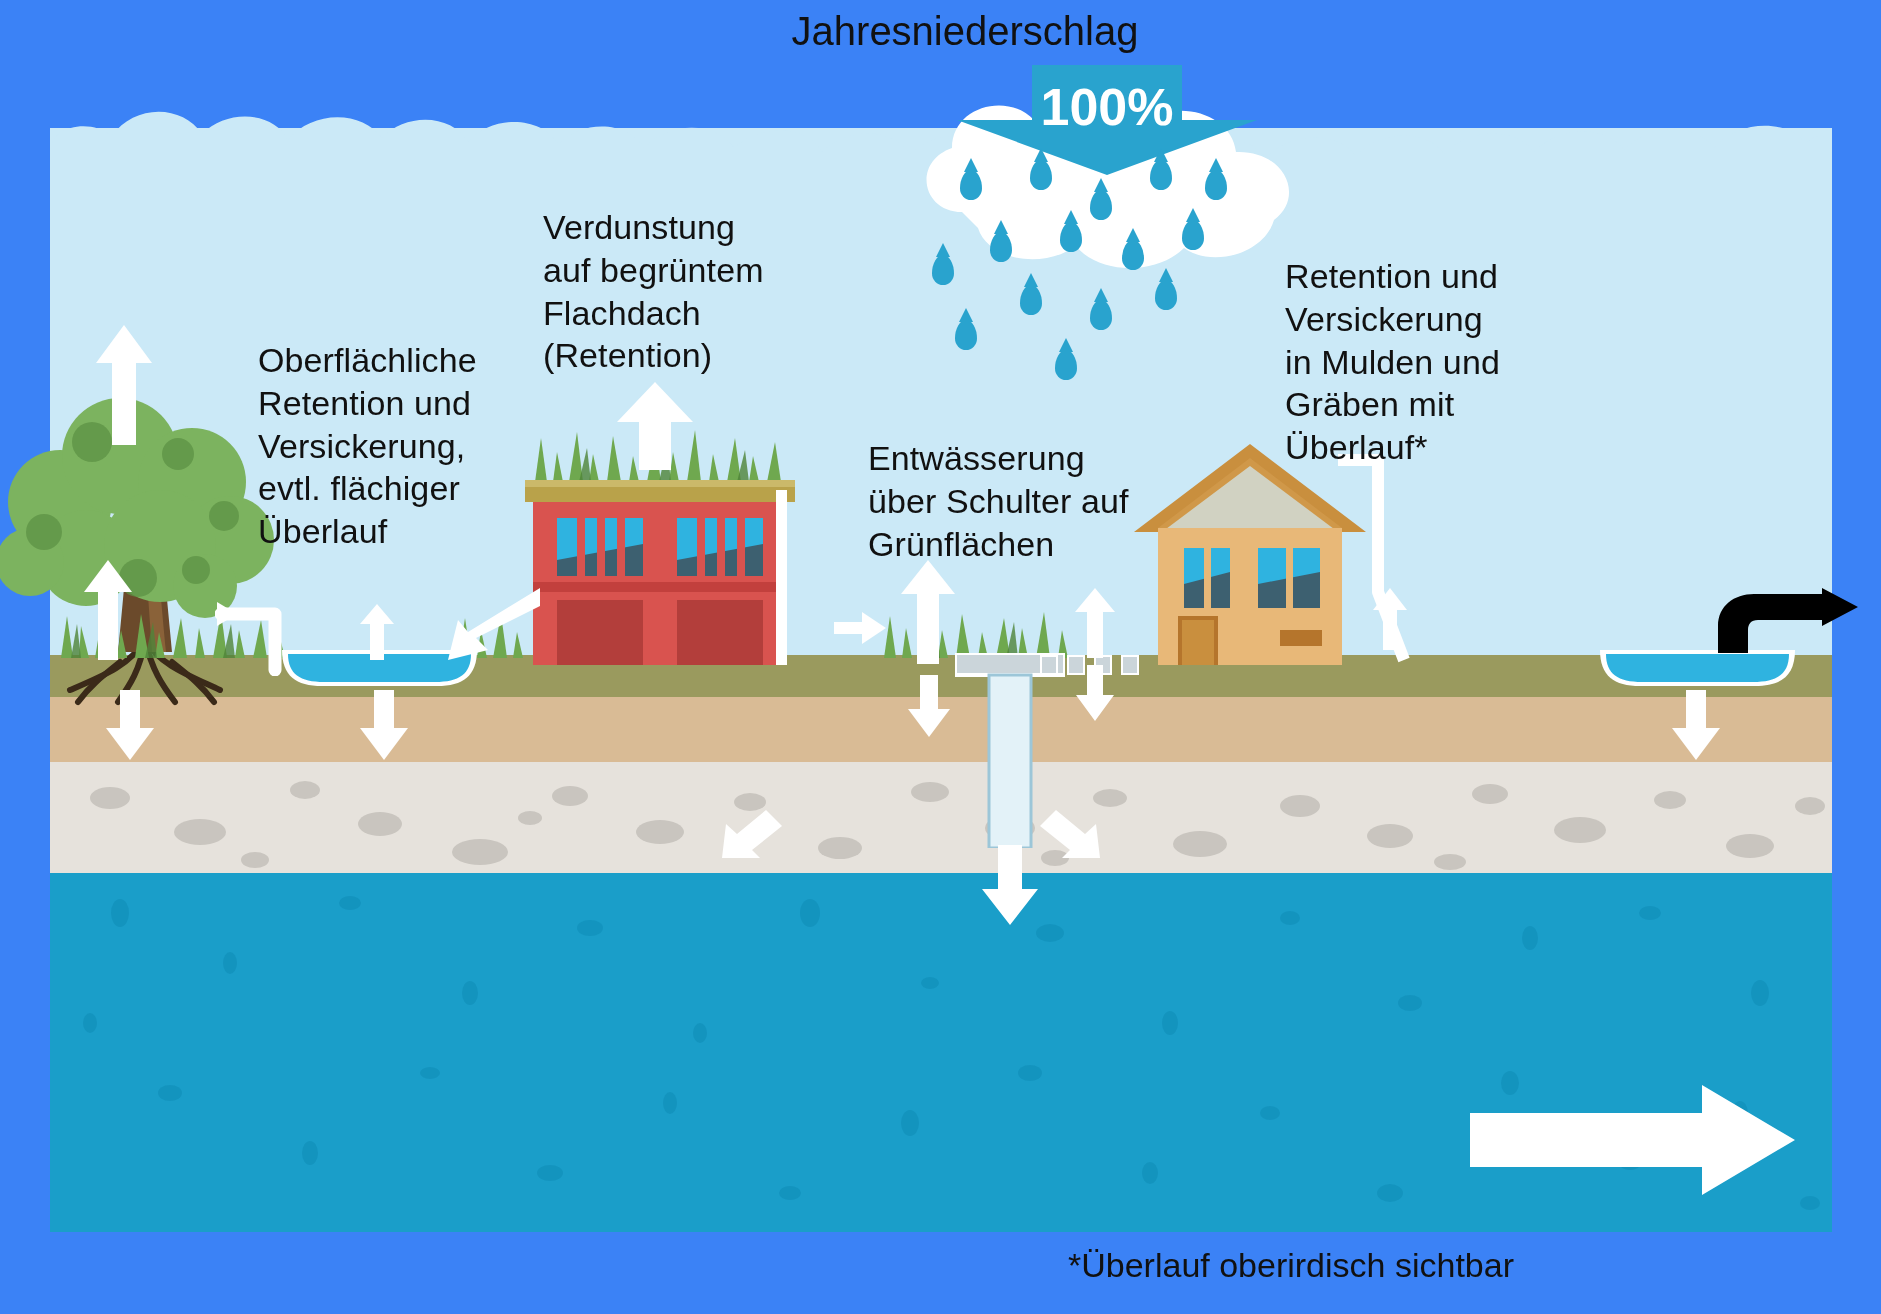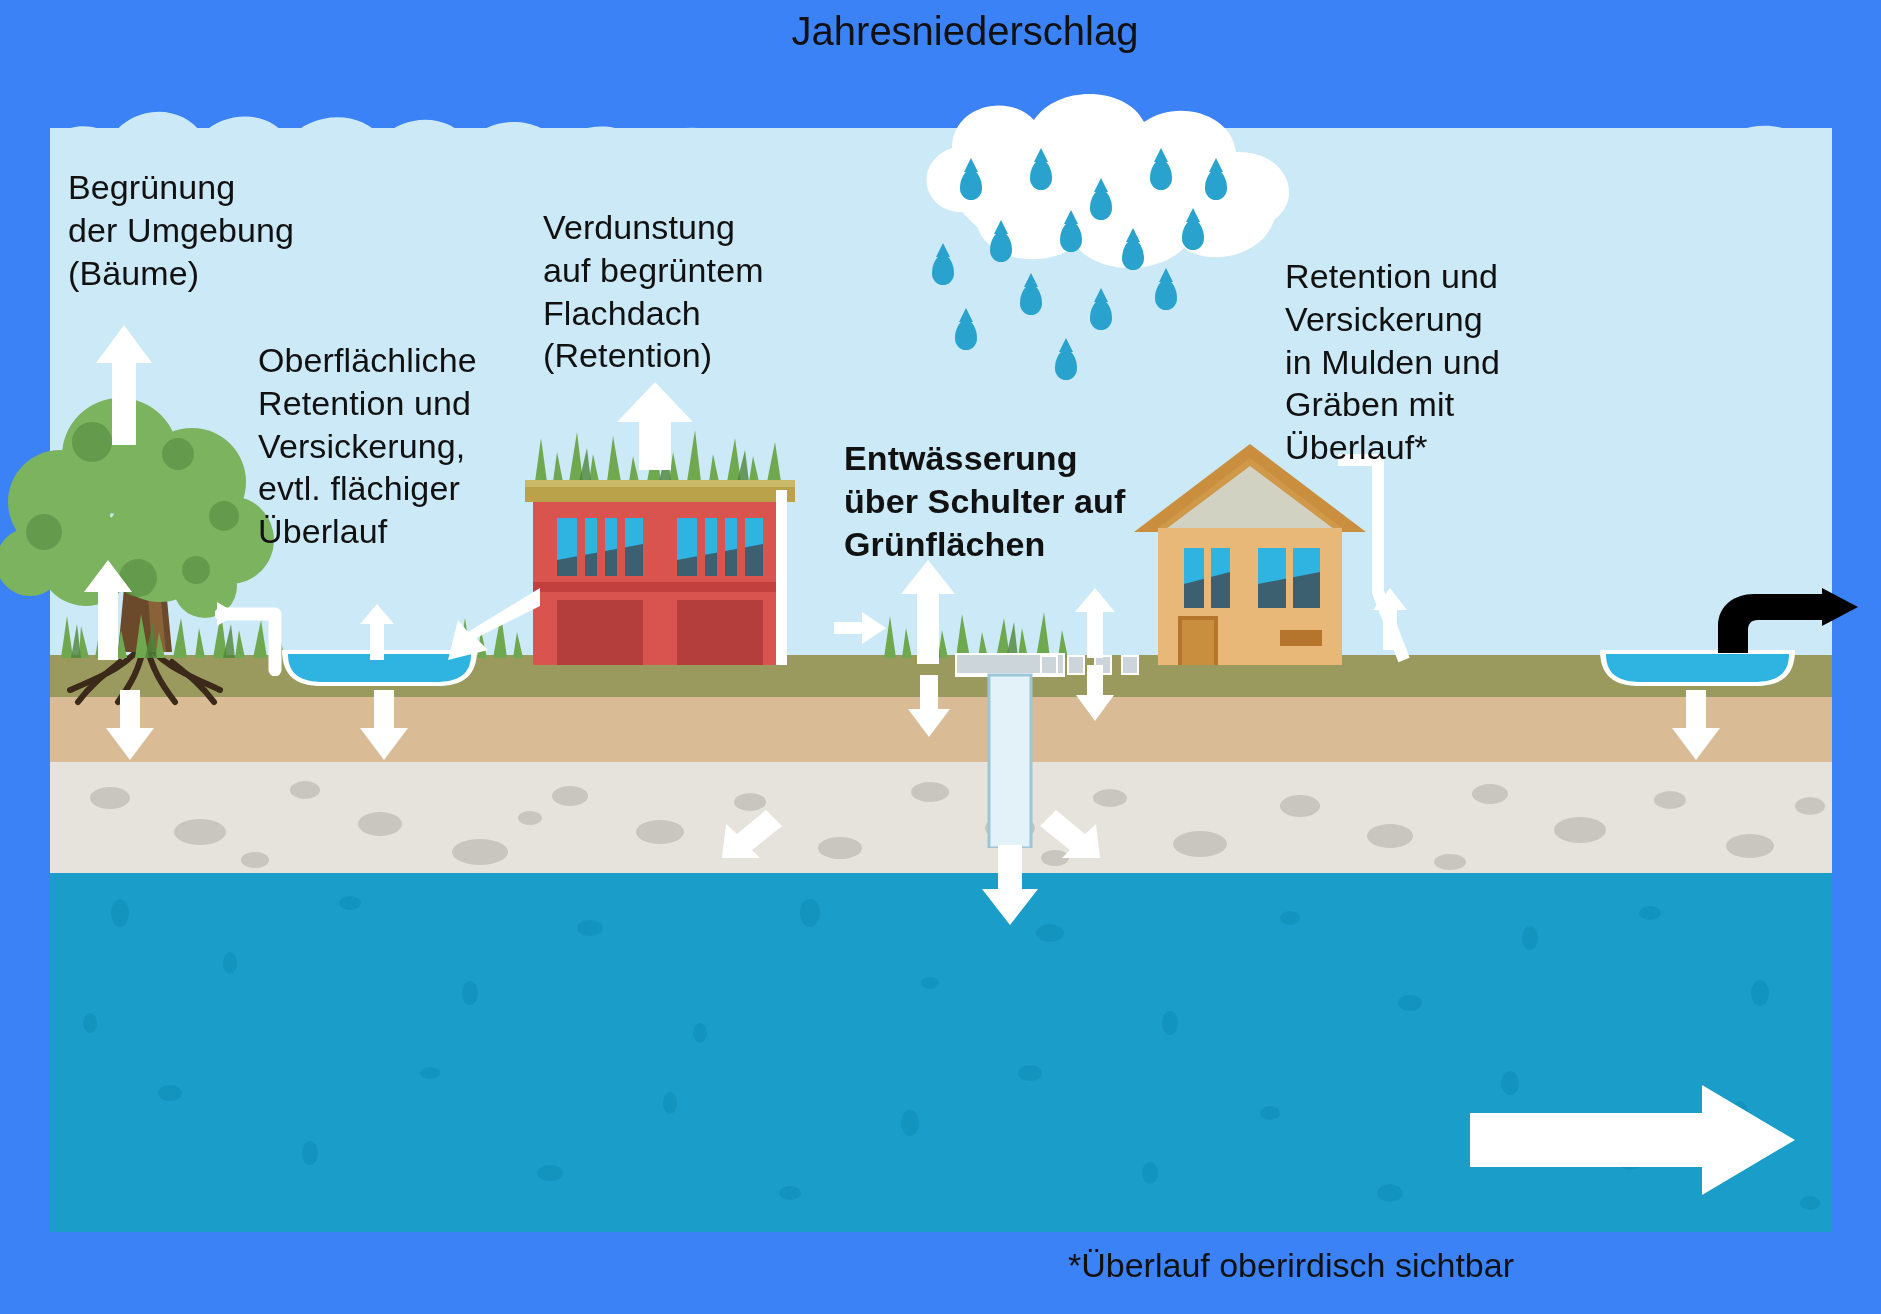--- a/index.html
+++ b/index.html
@@ -233,20 +233,26 @@
         C 146,-8 214,-6 232,30
         C 266,6 320,22 324,60
         C 372,58 394,104 362,128
         C 352,162 300,176 272,156
         C 244,184 186,182 164,154
         C 130,178 76,168 66,136
         Z"></path>
     </svg>
   </div>
 
+  <div class="rain-arrow">
+    <svg width="300" height="110" viewBox="0 0 300 110">
+      <path fill="#29a3ce" d="M75,0 L225,0 L225,55 L300,55 L150,110 L0,55 L75,55 Z"></path>
+    </svg>
+    <div class="pct">100%</div>
+  </div>
 
   <div class="drops">
     <div class="drop" style="left:0px;  top:20px;"></div>
     <div class="drop" style="left:70px; top:10px;"></div>
     <div class="drop" style="left:130px;top:40px;"></div>
     <div class="drop" style="left:190px;top:10px;"></div>
     <div class="drop" style="left:245px;top:20px;"></div>
     <div class="drop" style="left:30px; top:82px;"></div>
     <div class="drop" style="left:100px;top:72px;"></div>
     <div class="drop" style="left:162px;top:90px;"></div>
@@ -654,36 +660,33 @@
       <path fill="#000000" d="M0,65 L0,38 C0,18 16,6 36,6 L104,6 L104,0 L140,19 L104,38 L104,32 L40,32 C33,32 30,36 30,42 L30,65 Z"></path>
     </svg>
   </div>
 
   <div class="flowarrow">
     <svg width="325" height="110" viewBox="0 0 325 110">
       <path fill="#ffffff" d="M0,28 L232,28 L232,0 L325,55 L232,110 L232,82 L0,82 Z"></path>
     </svg>
   </div>
 
-  <div class="label" style="left:68px; top:166px;">Begrünung
-der Umgebung
-(Bäume)</div>
 
   <div class="label" style="left:258px; top:339px;">Oberflächliche
 Retention und
 Versickerung,
 evtl. flächiger
 Überlauf</div>
 
   <div class="label" style="left:543px; top:206px;">Verdunstung
 auf begrüntem
 Flachdach
 (Retention)</div>
 
-  <div class="label" style="left:844px; top:437px;font-weight:bold;">Entwässerung
+  <div class="label" style="left:868px; top:437px;">Entwässerung
 über Schulter auf
 Grünflächen</div>
 
   <div class="label" style="left:1285px; top:255px;">Retention und
 Versickerung
 in Mulden und
 Gräben mit
 Überlauf*</div>
 
 

